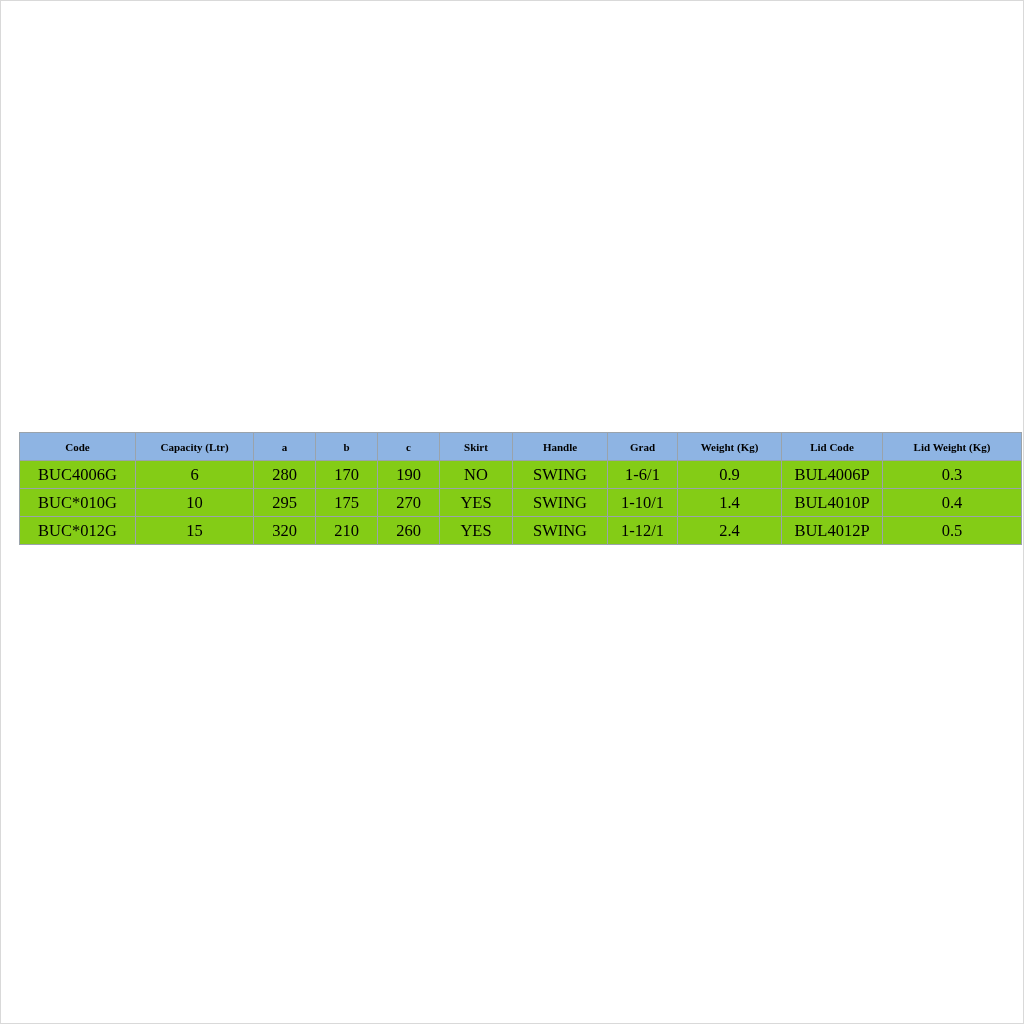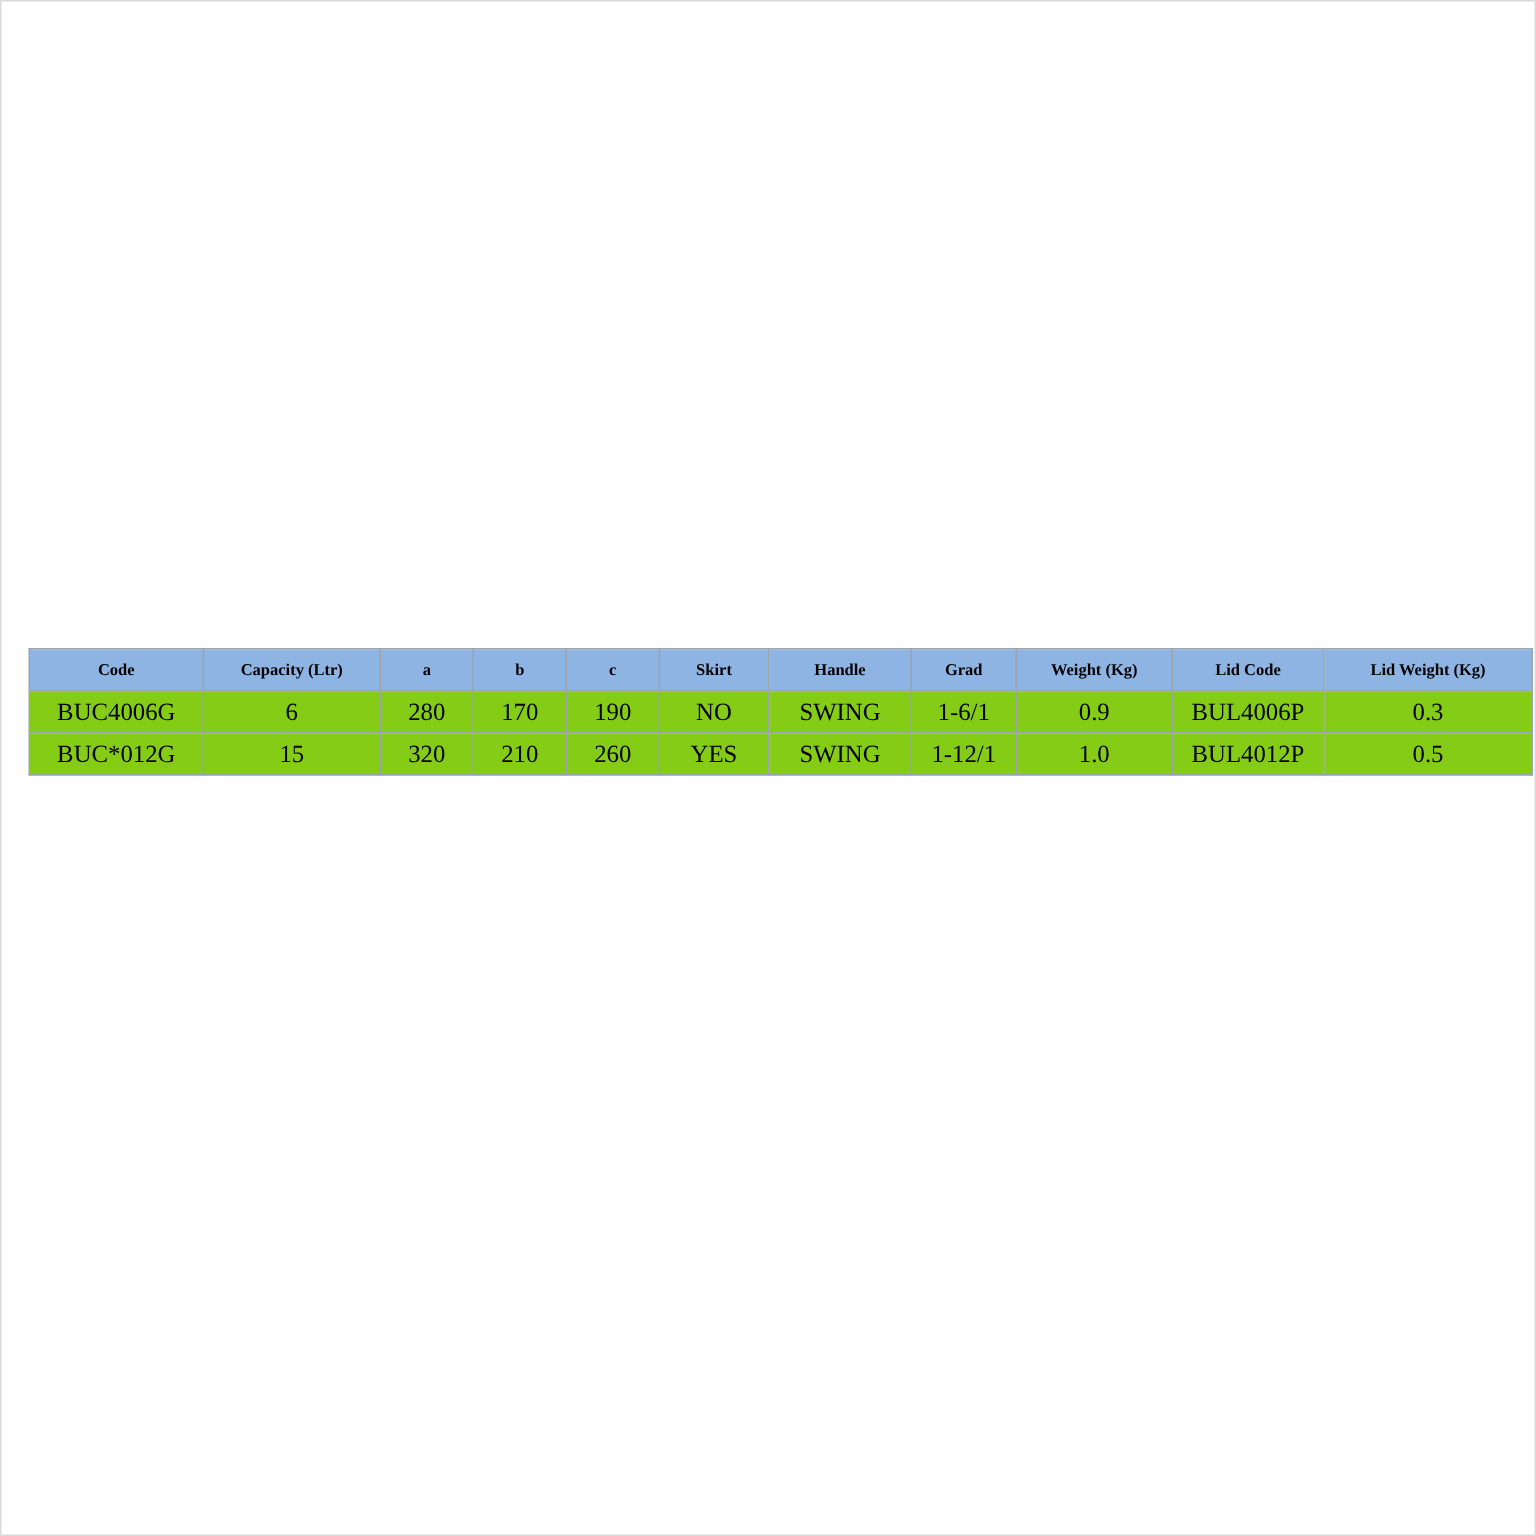--- a/index.html
+++ b/index.html
@@ -111,28 +111,41 @@
           <td>170</td>
           <td>190</td>
           <td>NO</td>
           <td>SWING</td>
           <td>1-6/1</td>
           <td>0.9</td>
           <td>BUL4006P</td>
           <td>0.3</td>
         </tr>
         <tr>
+          <td>BUC*010G</td>
+          <td>10</td>
+          <td>295</td>
+          <td>175</td>
+          <td>270</td>
+          <td>YES</td>
+          <td>SWING</td>
+          <td>1-10/1</td>
+          <td>1.4</td>
+          <td>BUL4010P</td>
+          <td>0.4</td>
+        </tr>
+        <tr>
           <td>BUC*012G</td>
           <td>15</td>
           <td>320</td>
           <td>210</td>
           <td>260</td>
           <td>YES</td>
           <td>SWING</td>
           <td>1-12/1</td>
-          <td>1.0</td>
+          <td>2.4</td>
           <td>BUL4012P</td>
           <td>0.5</td>
         </tr>
       </tbody>
     </table>
   </div>
 </div>
 
 </body></html>

